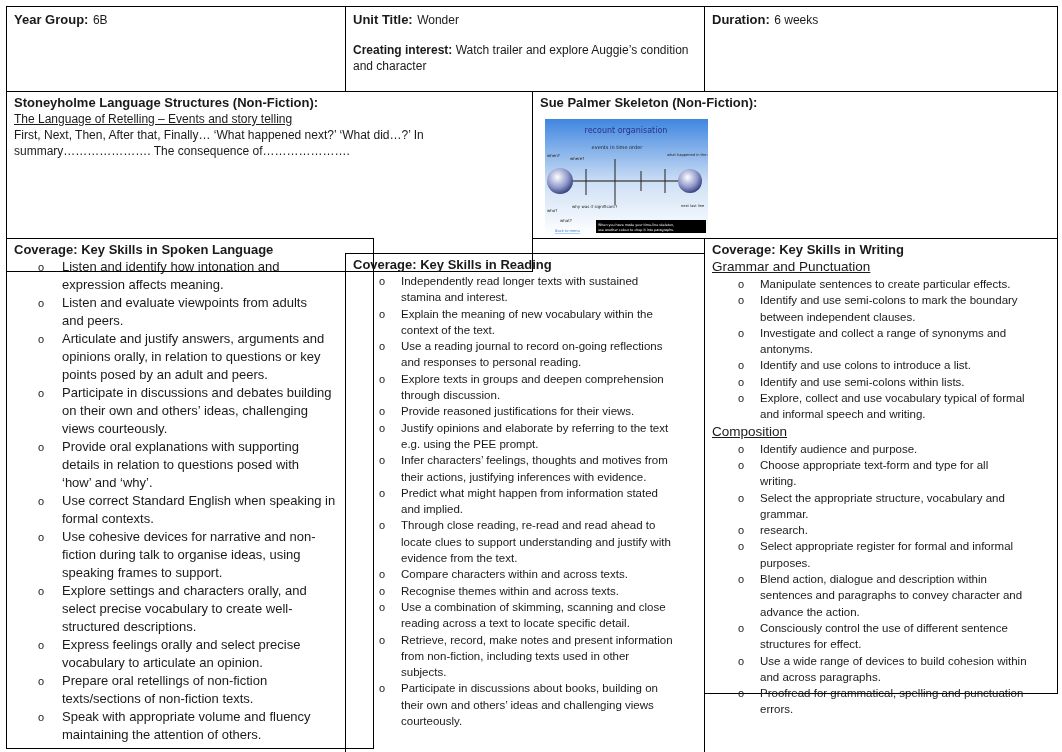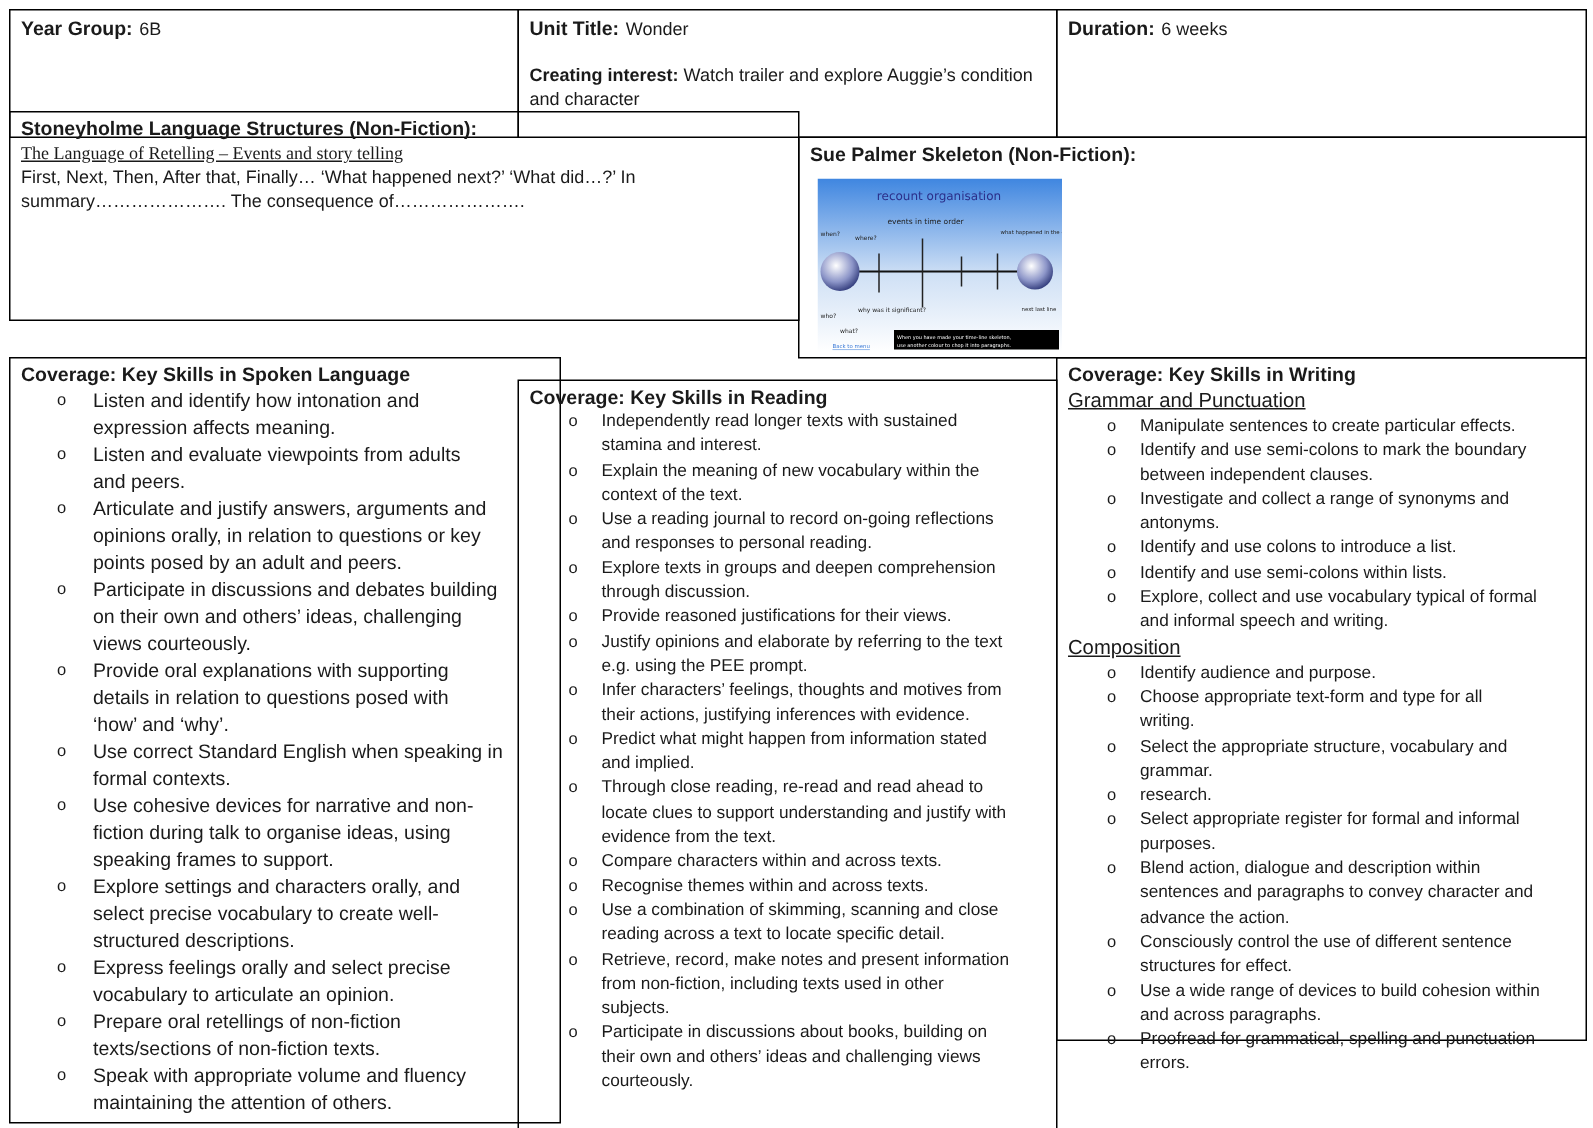--- a/index.html
+++ b/index.html
@@ -3,21 +3,21 @@
 <meta charset="utf-8">
 <style>
   html, body { margin:0; padding:0; background:#ffffff; }
   body { width:1062px; height:752px; position:relative; overflow:hidden;
          font-family:"Liberation Sans", "DejaVu Sans", sans-serif; color:#1a1a1a; }
   .cell { position:absolute; box-sizing:border-box; border:1px solid #000; padding:3px 7px; }
   .lbl { font-weight:bold; font-size:13px; }
   .val { font-size:12px; }
   .line { font-size:12px; line-height:16px; margin:0; }
   .hdr { font-weight:bold; font-size:13px; line-height:16px; margin:0; }
-  .ul { text-decoration:underline;font-family:Liberation Serif, serif; }
+  .ul { text-decoration:underline; }
   .sub { font-size:13.5px; line-height:18px; text-decoration:underline; margin:0; }
   ul.b { list-style:none; margin:0; padding:0; }
   ul.b li { position:relative; }
   ul.b li .dot { position:absolute; top:0; font-size:11px; }
   .spoken li { padding-left:48px; font-size:13px; line-height:18px; }
   .spoken li .dot { left:24px; }
   .reading li { padding-left:48px; font-size:11.5px; line-height:16.3px; }
   .reading li .dot { left:26px; }
   .writing li { padding-left:48px; font-size:11.5px; line-height:16.3px; }
   .writing li .dot { left:26px; }
@@ -36,21 +36,21 @@
   <div style="margin-top:14px;font-size:12px;line-height:16px;">
     <span class="lbl" style="font-size:12px;">Creating interest:</span>
     <span>Watch trailer and explore Auggie’s condition and character</span>
   </div>
 </div>
 <div class="cell" style="left:704px;top:6px;width:354px;height:86px;">
   <span class="lbl">Duration:</span>
   <span class="val">6 weeks</span>
 </div>
 
-<div class="cell" style="left:6px;top:74px;width:527px;height:140px;">
+<div class="cell" style="left:6px;top:91px;width:527px;height:181px;">
   <p class="hdr">Stoneyholme Language Structures (Non-Fiction):</p>
   <p class="line ul">The Language of Retelling – Events and story telling</p>
   <p class="line">First, Next, Then, After that, Finally… ‘What happened next?’ ‘What did…?’ In</p>
   <p class="line">summary…………………. The consequence of………………….</p>
 </div>
 <div class="cell" style="left:532px;top:91px;width:526px;height:148px;">
   <p class="hdr">Sue Palmer Skeleton (Non-Fiction):</p>
 </div>
 <svg class="skeleton" viewBox="0 0 163 116" xmlns="http://www.w3.org/2000/svg">
   <defs>

